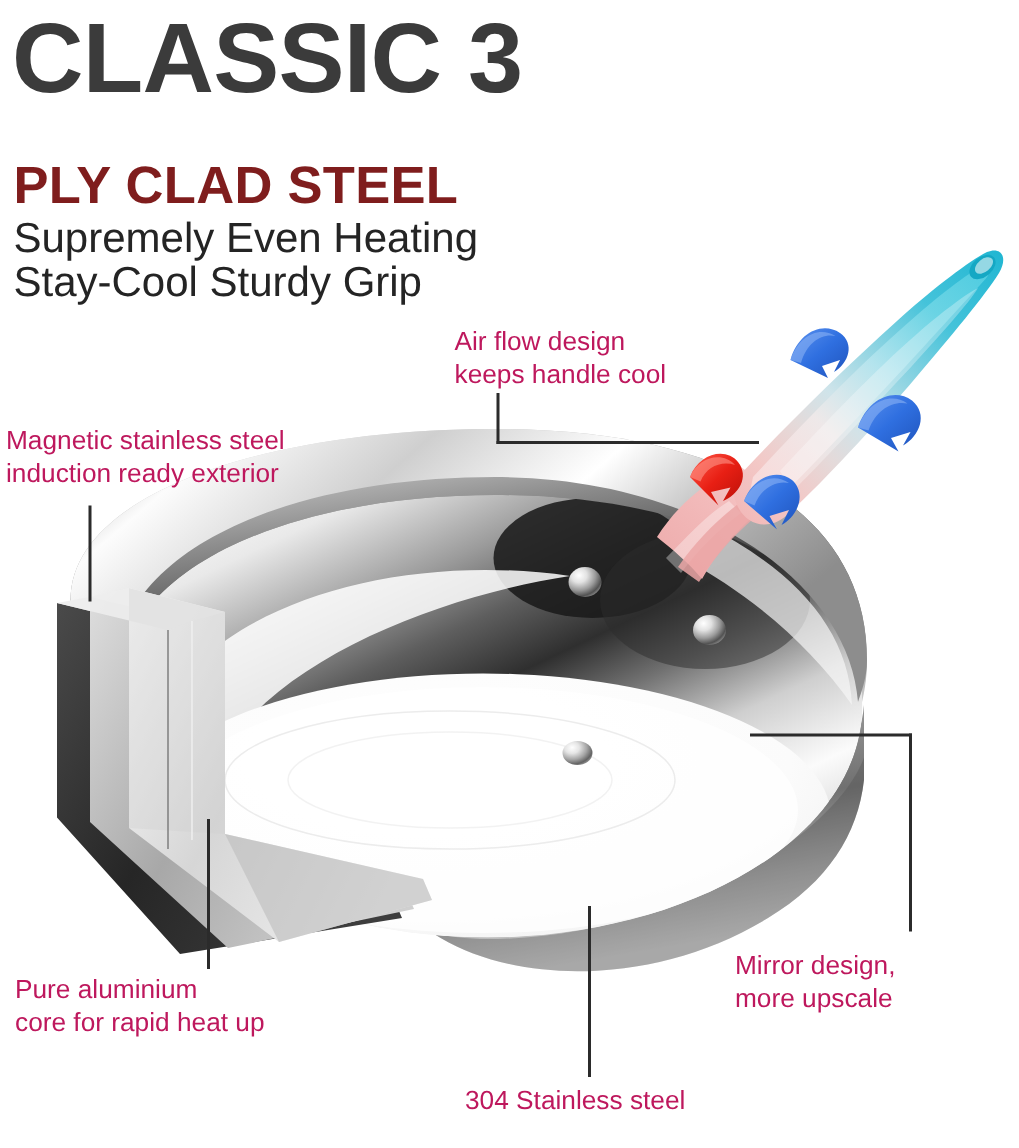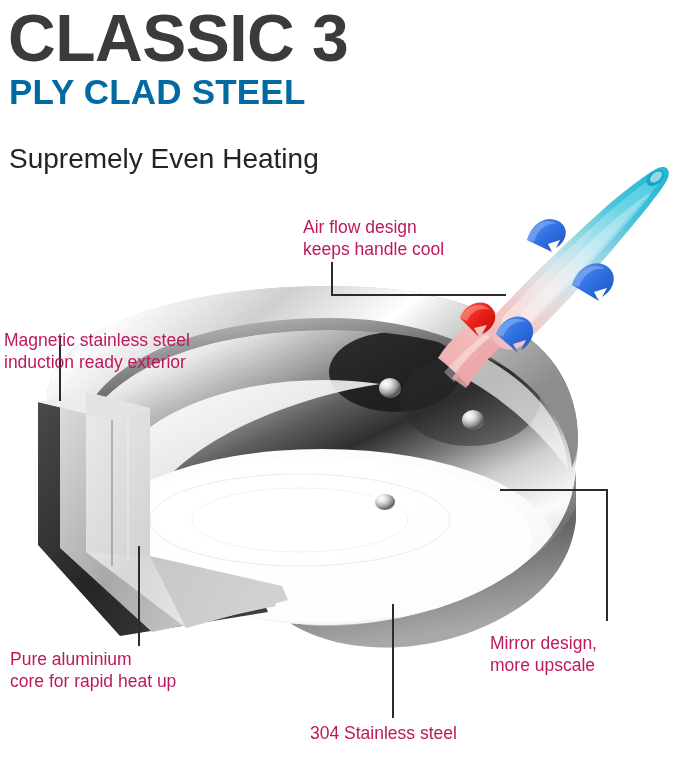--- a/index.html
+++ b/index.html
@@ -23,26 +23,26 @@
     left:8px; top:2px;
     font-size:66px;
     line-height:72px;
     font-weight:700;
     letter-spacing:-0.5px;
     color:#3b3b3b;
     white-space:nowrap;
   }
   .title-sub{
     position:absolute;
-    left:9px; top:72px;
+    left:9px; top:104px;
     font-size:35px;
     line-height:40px;
     font-weight:700;
     letter-spacing:0.2px;
-    color:#0369a1;
+    color:#7f1d1d;
     white-space:nowrap;
   }
   .tagline{
     position:absolute;
     left:9px; top:144px;
     font-size:28px;
     line-height:29px;
     font-weight:400;
     color:#242424;
     white-space:nowrap;
@@ -51,21 +51,21 @@
   
   .callout{
     position:absolute;
     font-size:17.5px;
     line-height:22px;
     font-weight:400;
     color:#be185d;
     white-space:nowrap;
   }
   .callout-airflow   { left:303px; top:216px; }
-  .callout-magnetic  { left:4px;   top:282px;margin-top:47px; }
+  .callout-magnetic  { left:4px;   top:282px; }
   .callout-aluminium { left:10px;  top:648px; }
   .callout-304       { left:310px; top:722px; }
   .callout-mirror    { left:490px; top:632px; }
 
   
   .leader{ position:absolute; background:#2b2b2b; }
   .leader-v{ width:1.6px; }
   .leader-h{ height:1.6px; }
 
   .lead-airflow-v { left:331px; top:262px;  height:34px; }
@@ -348,20 +348,21 @@
   <div class="leader leader-v lead-magnetic"></div>
   <div class="leader leader-v lead-alum"></div>
   <div class="leader leader-v lead-304"></div>
   <div class="leader leader-h lead-mirror-h"></div>
   <div class="leader leader-v lead-mirror-v"></div>
 
   <div class="title-main">CLASSIC 3</div>
   <div class="title-sub">PLY CLAD STEEL</div>
   <div class="tagline">
     <div>Supremely Even Heating</div>
+    <div>Stay-Cool Sturdy Grip</div>
   </div>
 
   <div class="callout callout-airflow">
     <div>Air flow design</div>
     <div>keeps handle cool</div>
   </div>
 
   <div class="callout callout-magnetic">
     <div>Magnetic stainless steel</div>
     <div>induction ready exterior</div>

